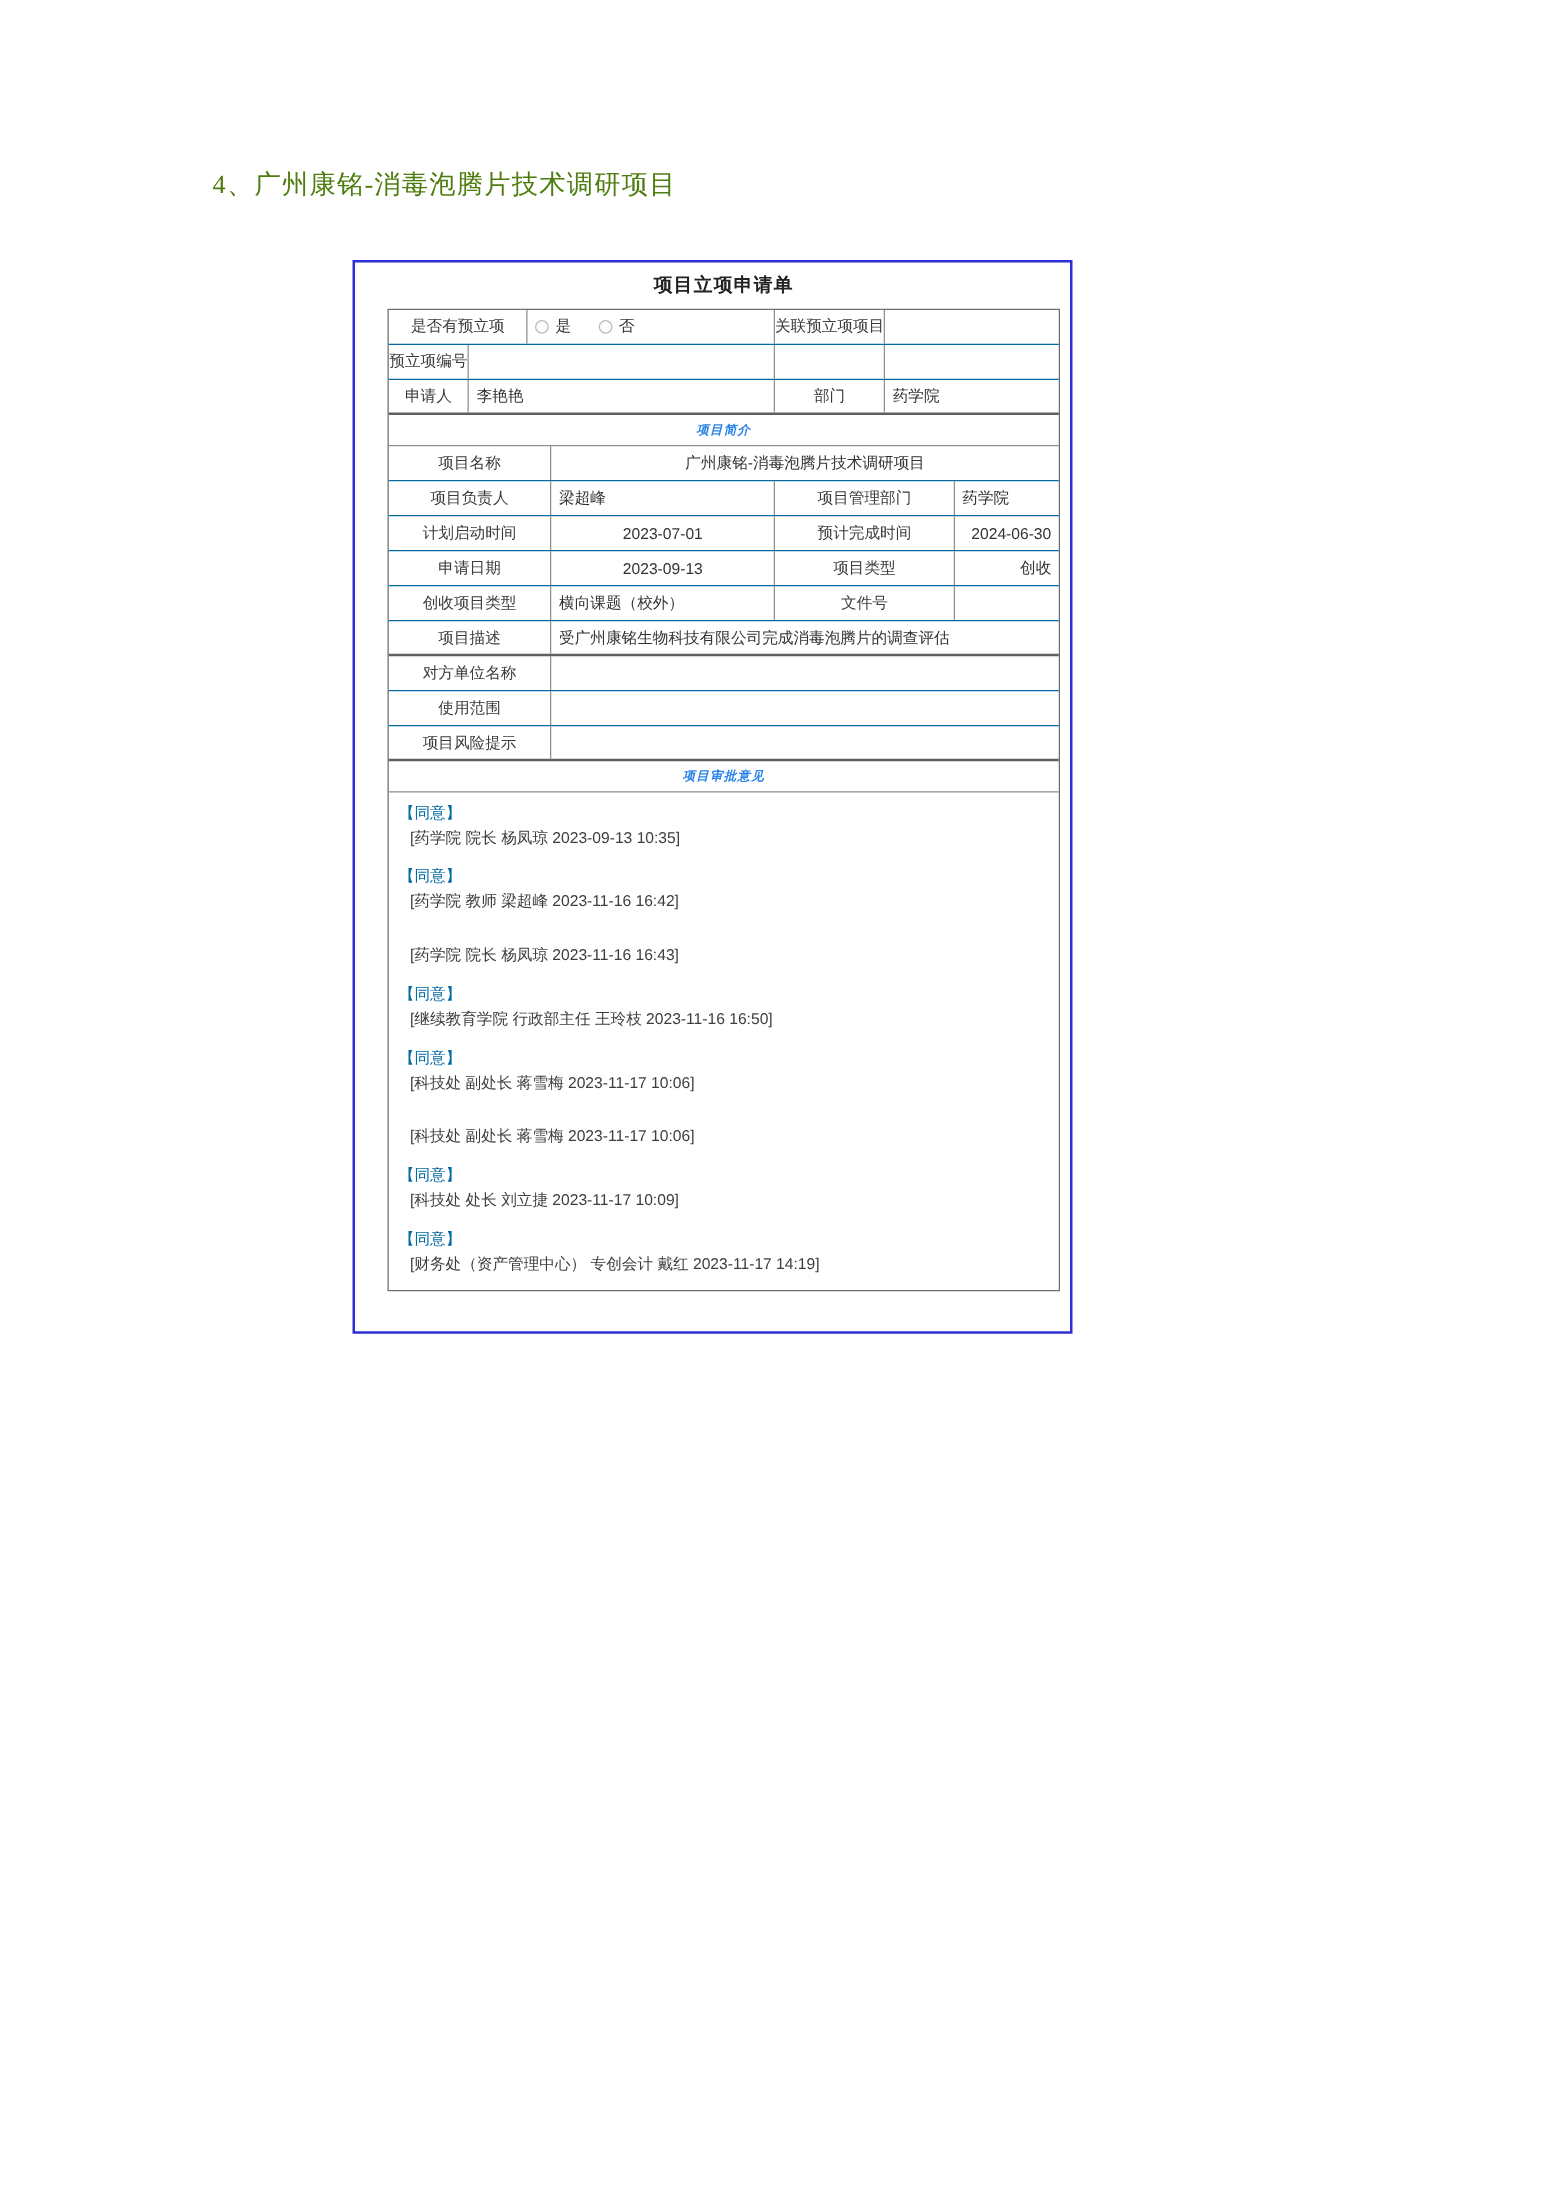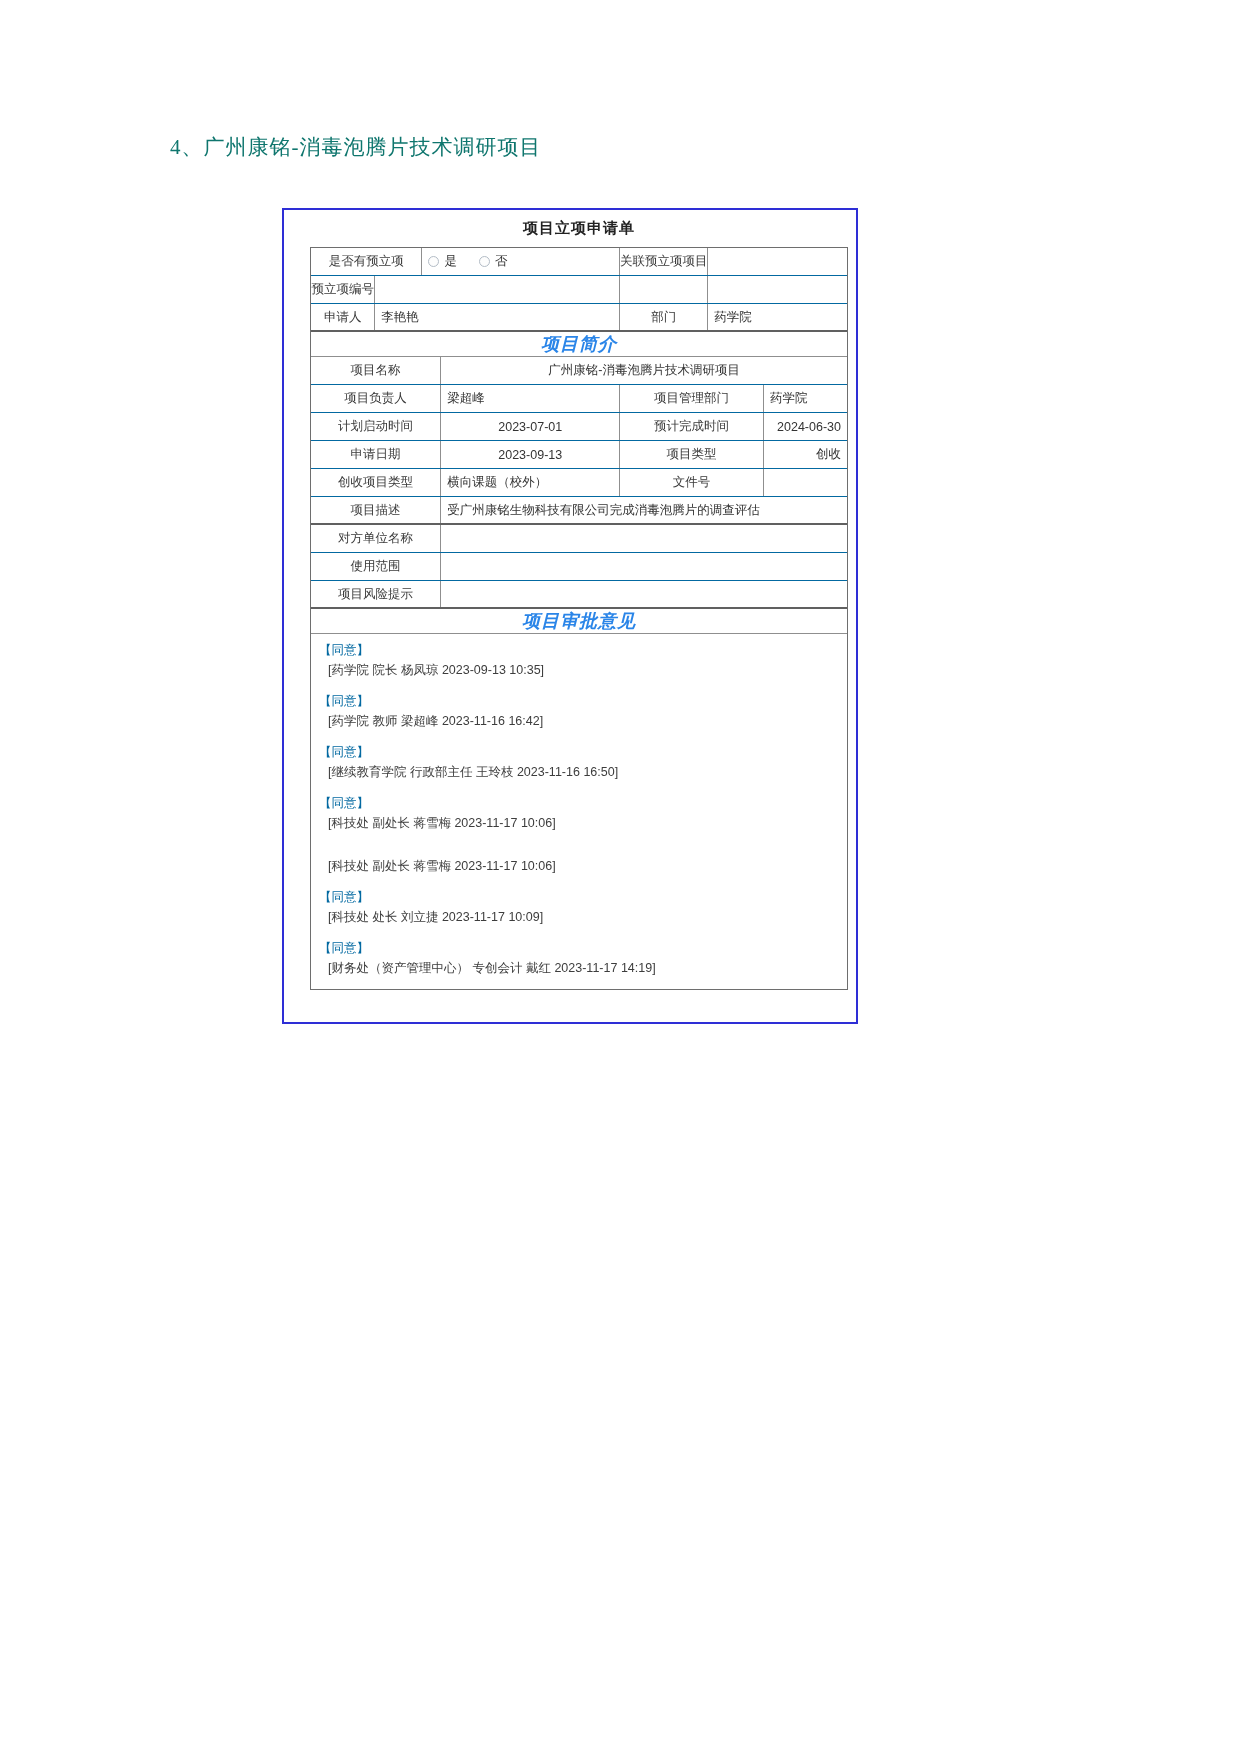--- a/index.html
+++ b/index.html
@@ -3,21 +3,21 @@
 <meta charset="utf-8">
 <style>
   html,body{margin:0;padding:0;}
   body{
     width:1240px;height:1753px;background:#ffffff;position:relative;
     font-family:"Liberation Sans","DejaVu Sans",sans-serif;color:#333;
   }
   .doc-heading{
     position:absolute;left:170px;top:133px;
     font-family:"Liberation Serif","DejaVu Serif",serif;
-    font-size:21px;color:#0f766e;letter-spacing:1px;
+    font-size:21px;color:#4d7c0f;letter-spacing:1px;
   }
   .sheet{
     position:absolute;left:282px;top:208px;width:576px;
     border:2px solid #2e2ed6;background:#fff;box-sizing:border-box;
     padding:9px 8px 32px 26px;
   }
   .form-title{
     text-align:center;font-size:15px;font-weight:bold;color:#222;
     margin-bottom:9px;letter-spacing:1px;
   }
@@ -34,21 +34,21 @@
   .val-r{justify-content:flex-end;}
   
   .w-a1{width:20.8%;} .w-b1{width:36.9%;}
   .w-a2{width:12%;}   .w-b2{width:45.7%;}
   .w-c{width:16.4%;}  .w-d{width:25.9%;flex:1;}
   .w-ia{width:24.3%;} .w-ib{width:33.4%;} .w-ic{width:26.8%;} .w-id{width:15.5%;flex:1;}
   .w-span{flex:1;}
   .section-r{
     display:flex;align-items:center;justify-content:center;
     min-height:24px;border-bottom:1px solid #8f8f8f;
-    color:#2a85e8;font-weight:bold;font-style:italic;font-size:18px;letter-spacing:1px;
+    color:#2a85e8;font-weight:bold;font-style:italic;font-size:10px;letter-spacing:1px;
   }
   .radio-group{display:flex;align-items:center;gap:22px;}
   .radio-opt{display:flex;align-items:center;gap:5px;}
   .radio-circle{
     width:11px;height:11px;border-radius:50%;
     border:1px solid #b3bcc6;background:#fdfdfd;box-sizing:border-box;display:inline-block;
   }
   .approval{padding:8px 12px 12px 8px;font-size:12.5px;color:#3d3d3d;}
   .approval-entry{margin-bottom:14px;}
   .approval-entry:last-child{margin-bottom:0;}
@@ -161,20 +161,23 @@
       <div class="approval-entry">
         <div class="hdr">【同意】</div>
         <div class="line">[药学院 院长 杨凤琼 2023-09-13 10:35]</div>
       </div>
 
       <div class="approval-entry">
         <div class="hdr">【同意】</div>
         <div class="line">[药学院 教师 梁超峰 2023-11-16 16:42]</div>
       </div>
 
+      <div class="approval-entry no-header">
+        <div class="line">[药学院 院长 杨凤琼 2023-11-16 16:43]</div>
+      </div>
 
       <div class="approval-entry">
         <div class="hdr">【同意】</div>
         <div class="line">[继续教育学院 行政部主任 王玲枝 2023-11-16 16:50]</div>
       </div>
 
       <div class="approval-entry">
         <div class="hdr">【同意】</div>
         <div class="line">[科技处 副处长 蒋雪梅 2023-11-17 10:06]</div>
       </div>

